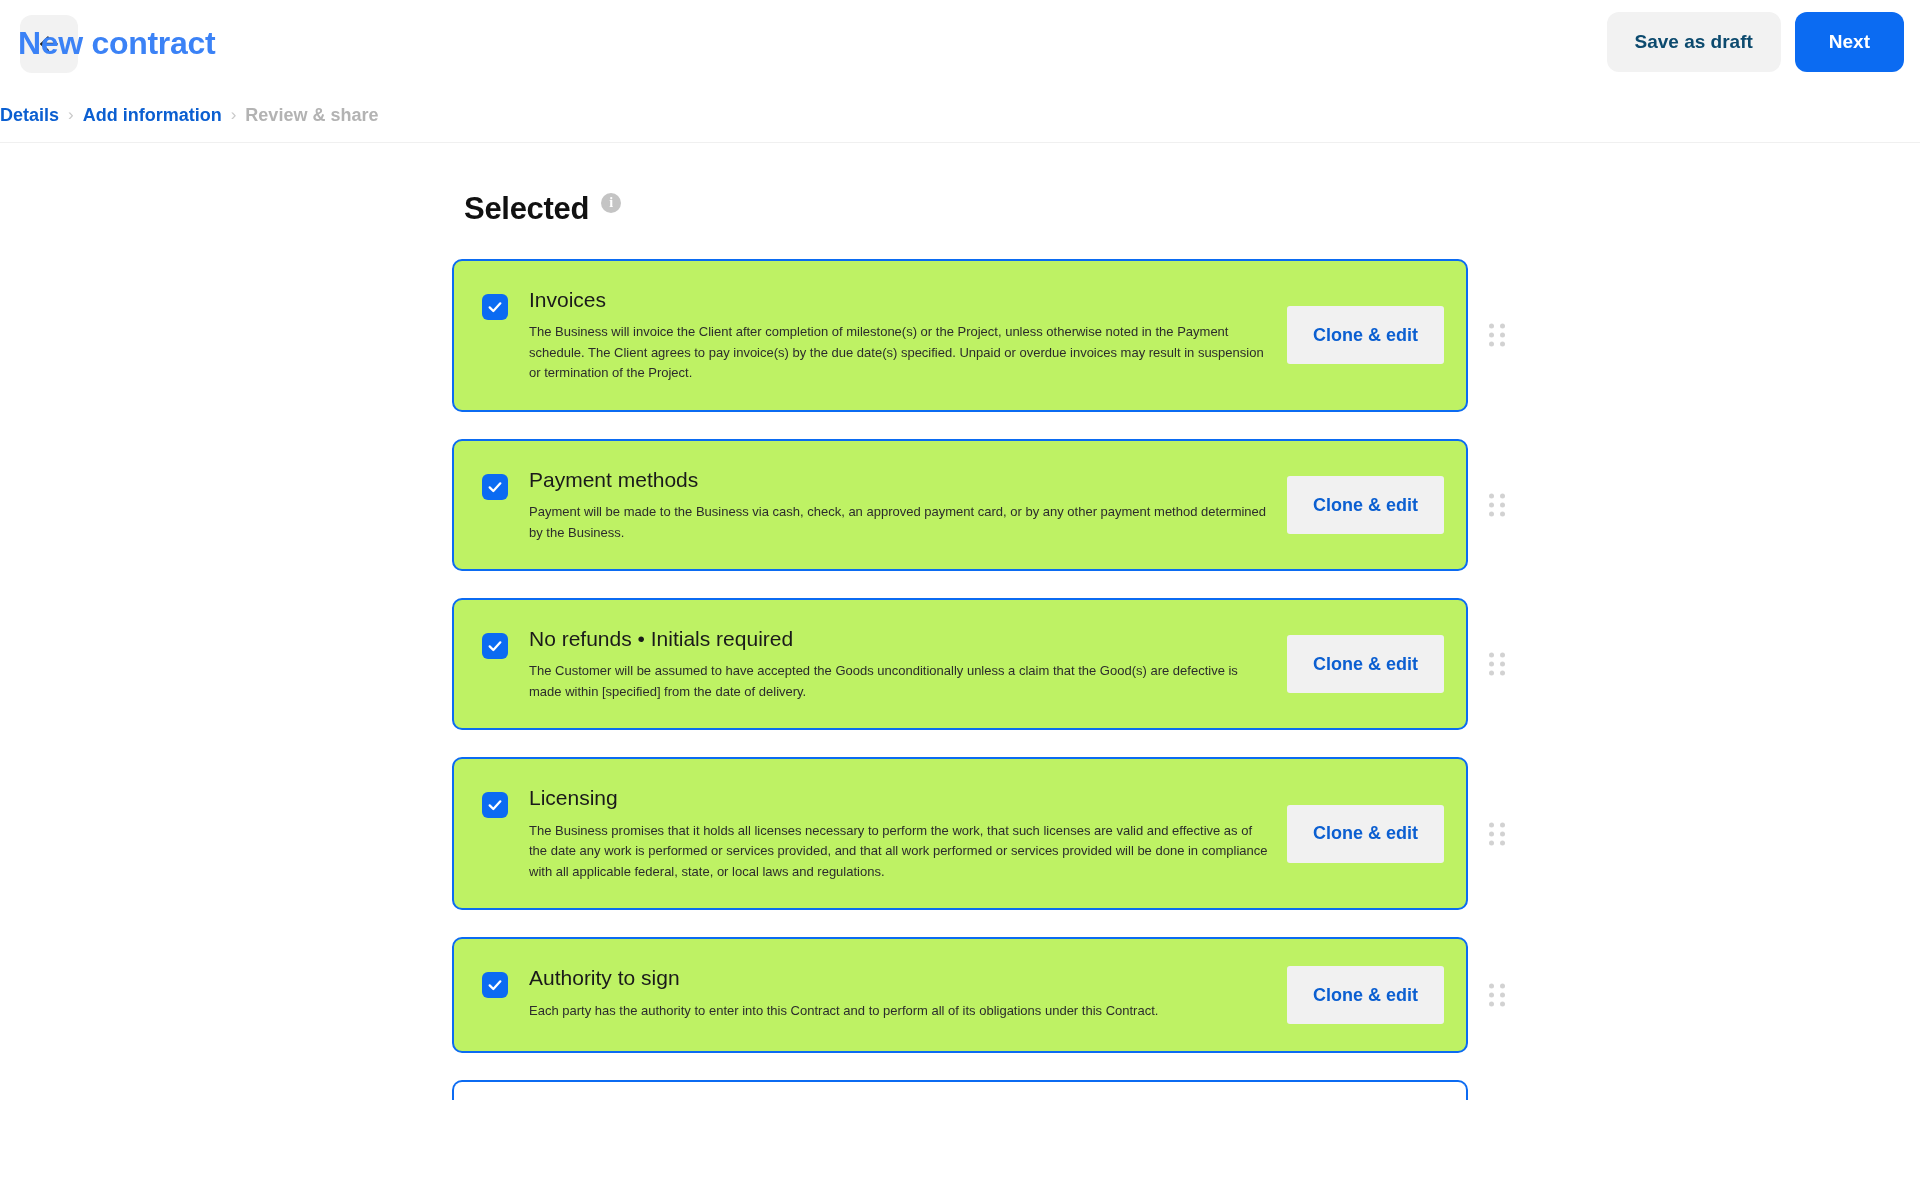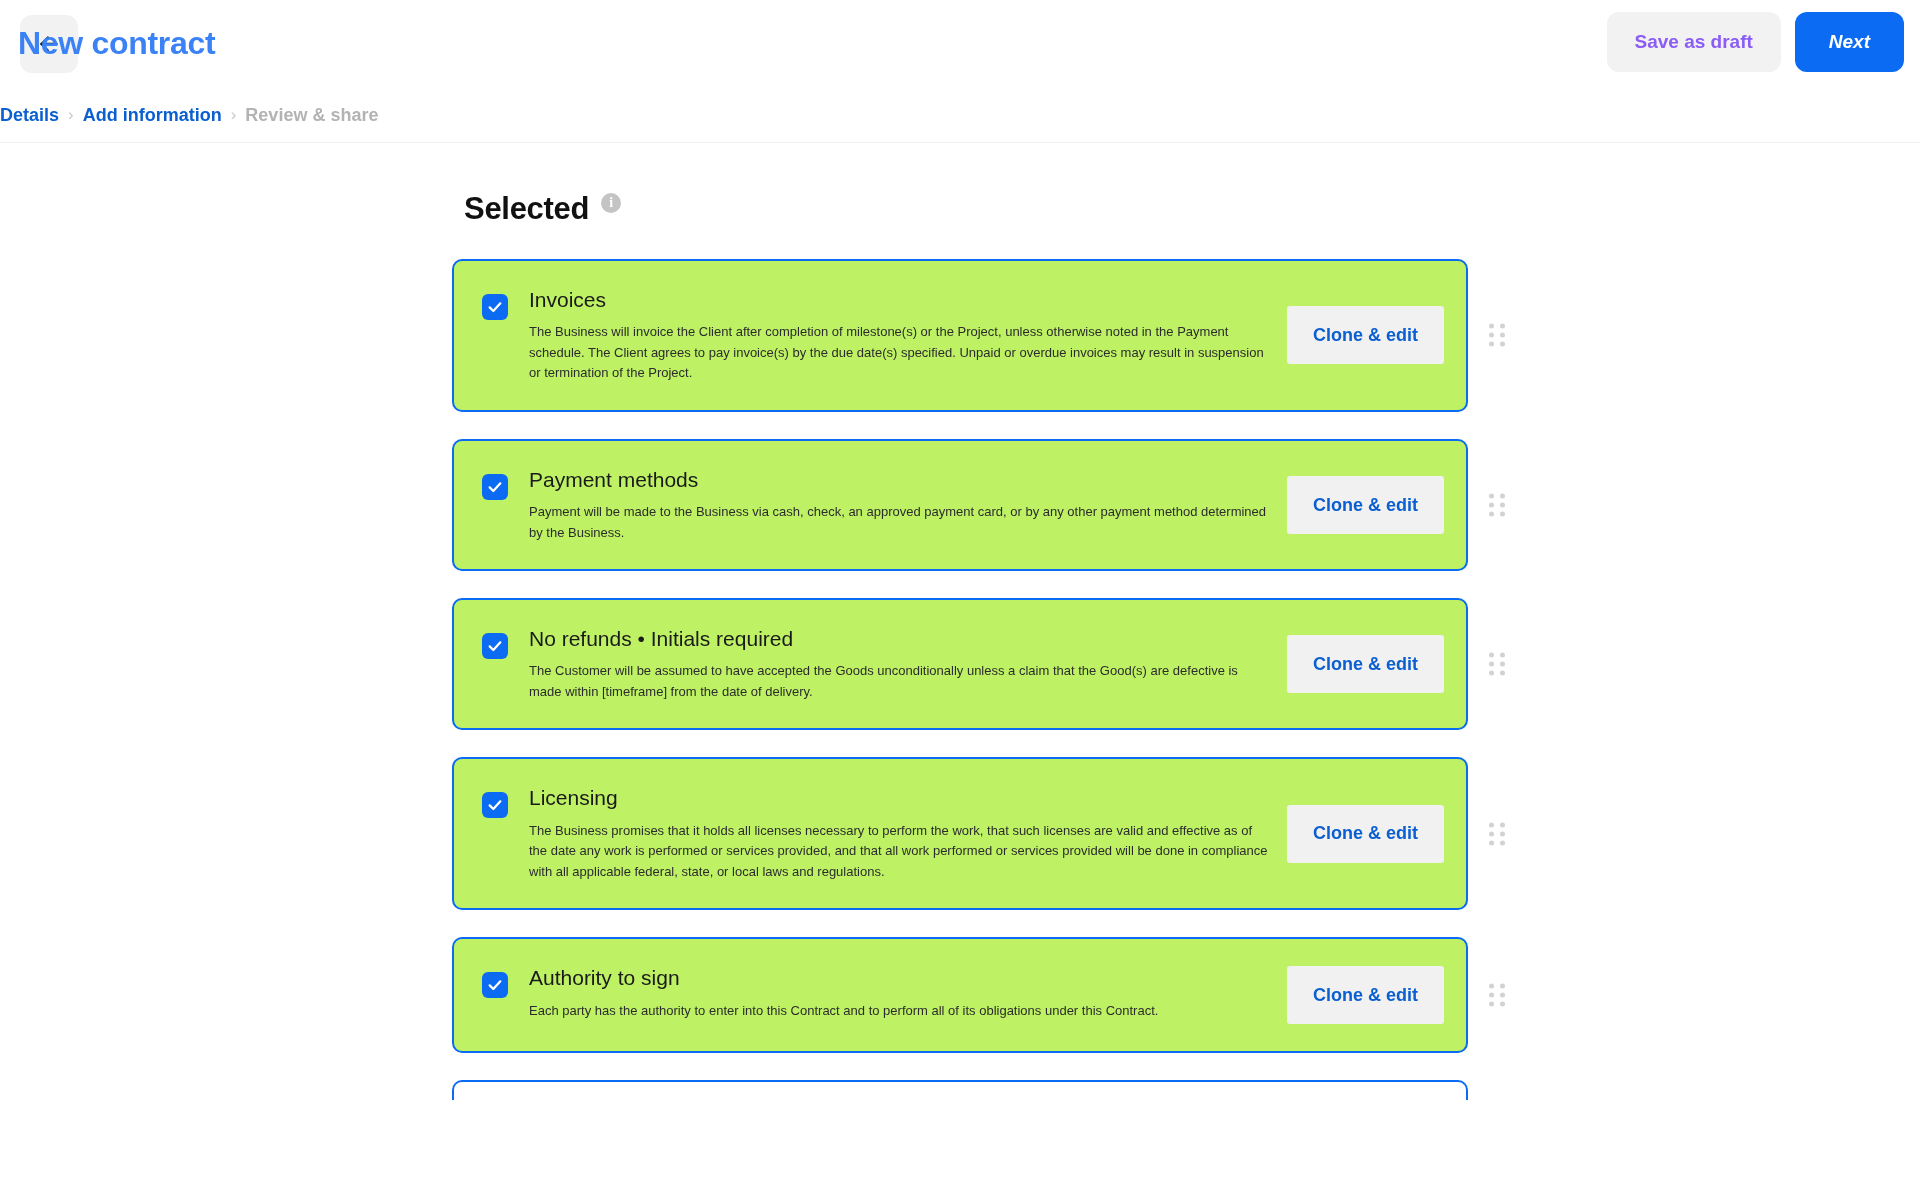--- a/index.html
+++ b/index.html
@@ -57,40 +57,39 @@
     gap: 14px;
     align-items: center;
   }
 
   .btn-draft {
     height: 60px;
     padding: 0 28px;
     border-radius: 12px;
     border: none;
     background: #f2f2f2;
-    color: #8b5cf6;
+    color: #0c4a6e;
     font-size: 19px;
     font-weight: 700;
     font-family: "Liberation Sans", sans-serif;
     cursor: pointer;
     white-space: nowrap;
   }
 
   .btn-next {
     height: 60px;
     padding: 0 34px;
     border-radius: 12px;
     border: none;
     background: #0b6bf2;
     color: #ffffff;
     font-size: 19px;
     font-weight: 700;
     font-family: "Liberation Sans", sans-serif;
     cursor: pointer;
-    font-style: italic;
   }
 
   
   .breadcrumb {
     position: absolute;
     left: 0;
     right: 0;
     top: 105px;
     display: flex;
     align-items: center;
@@ -336,21 +335,21 @@
 
     <div class="card-row">
       <div class="card">
         <span class="checkbox">
           <svg width="16" height="16" viewBox="0 0 24 24" fill="none" stroke="#ffffff" stroke-width="3.4" stroke-linecap="round" stroke-linejoin="round">
             <polyline points="4,12.5 9.5,18 20,6.5"></polyline>
           </svg>
         </span>
         <div class="card-body">
           <div class="card-title">No refunds • Initials required</div>
-          <div class="card-desc">The Customer will be assumed to have accepted the Goods unconditionally unless a claim that the Good(s) are defective is made within [timeframe] from the date of delivery.</div>
+          <div class="card-desc">The Customer will be assumed to have accepted the Goods unconditionally unless a claim that the Good(s) are defective is made within [specified] from the date of delivery.</div>
         </div>
         <button class="btn-clone">Clone &amp; edit</button>
       </div>
       <div class="drag-handle">
         <i></i>
           <i></i>
           <i></i>
           <i></i>
           <i></i>
           <i></i>

